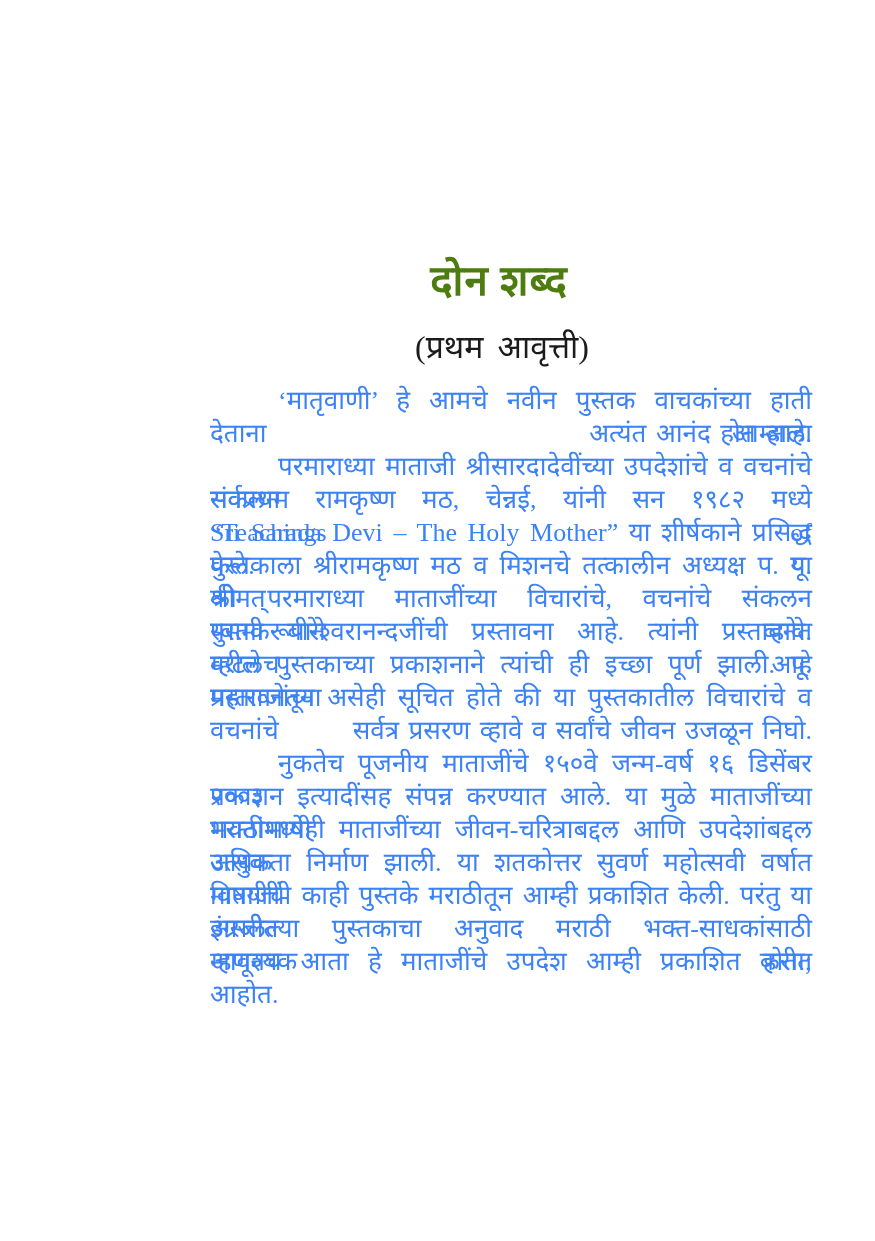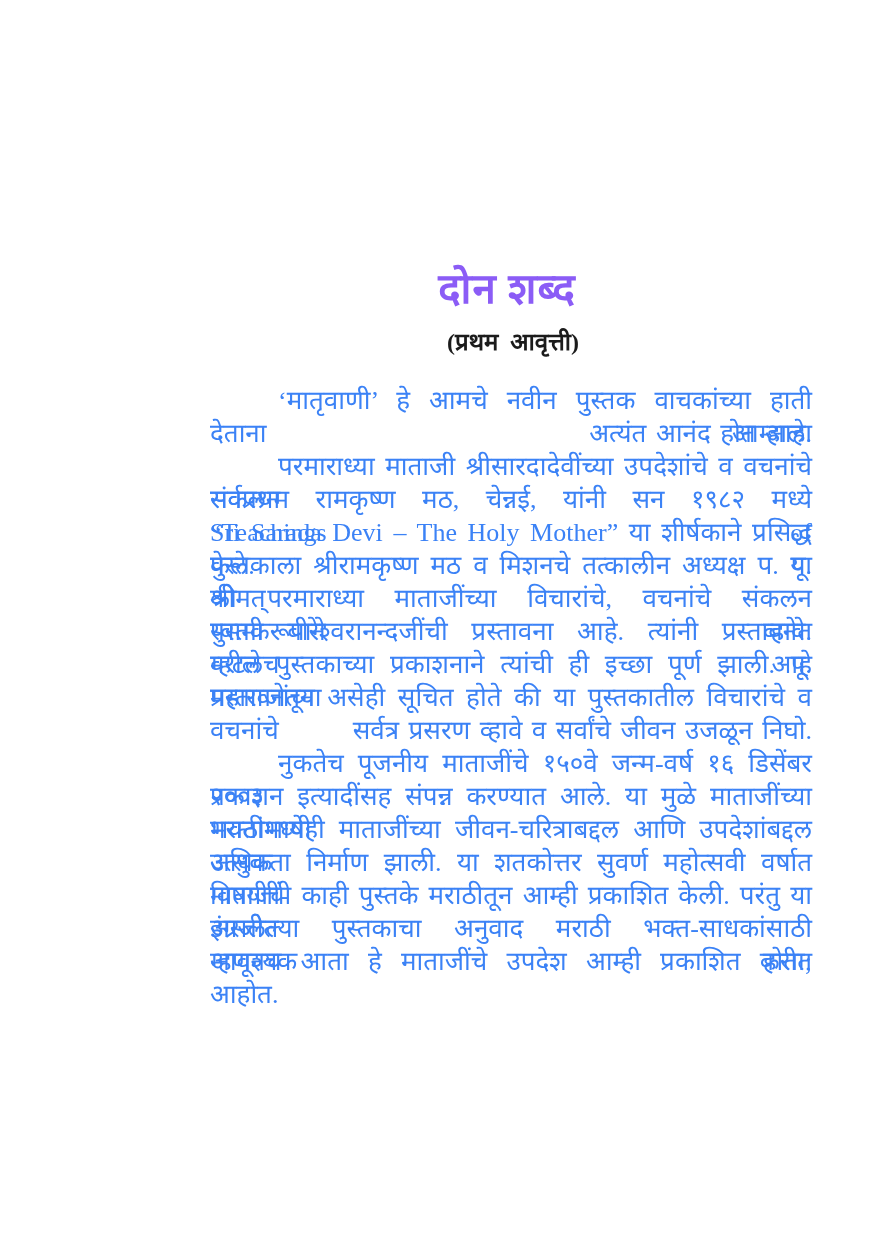--- a/index.html
+++ b/index.html
@@ -22,35 +22,35 @@
     left: 198px;
     top: 0;
     width: 602px;
     height: 100%;
   }
   .title {
     position: absolute;
     top: 250px;
     left: 0;
     width: 100%;
-    margin: 8px;
+    margin: 0;
     text-align: center;
     font-size: 42px;
     font-weight: bold;
     letter-spacing: 1px;
-    color: #8b5cf6;
+    color: #4d7c0f;
   }
   .subtitle {
     position: absolute;
     top: 324px;
-    left: 14px;
+    left: 3px;
     width: 100%;
     text-align: center;
-    font-size: 24px;
-    font-weight: bold;
+    font-size: 32px;
+    font-weight: normal;
     word-spacing: 6px;
     color: #1b1b1b;
   }
   .body-text {
     position: absolute;
     top: 384px;
     left: 12px;
     width: 100%;
     font-size: 26px;
     color: #3b82f6;

